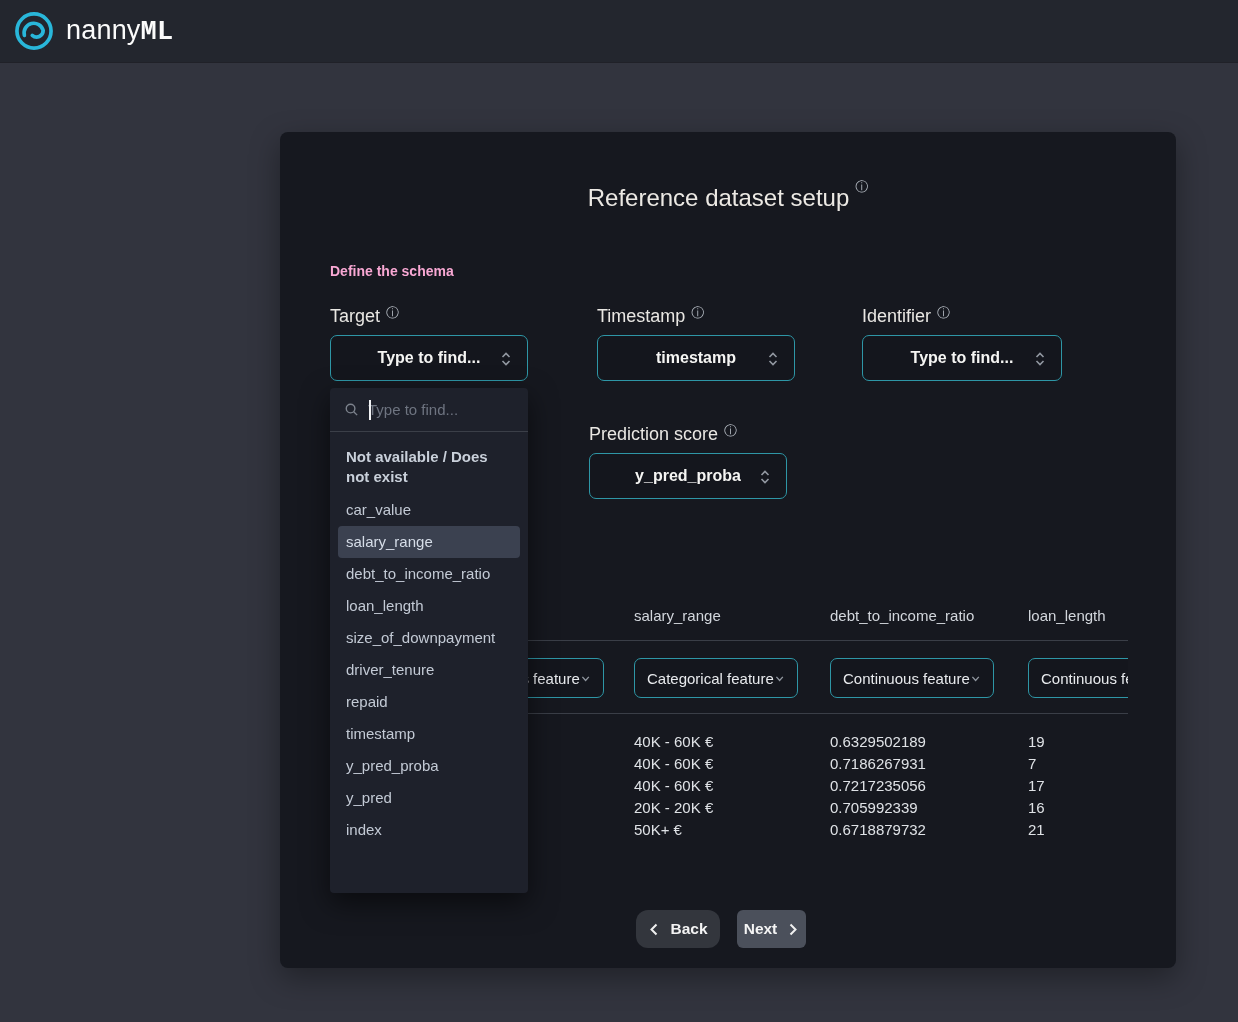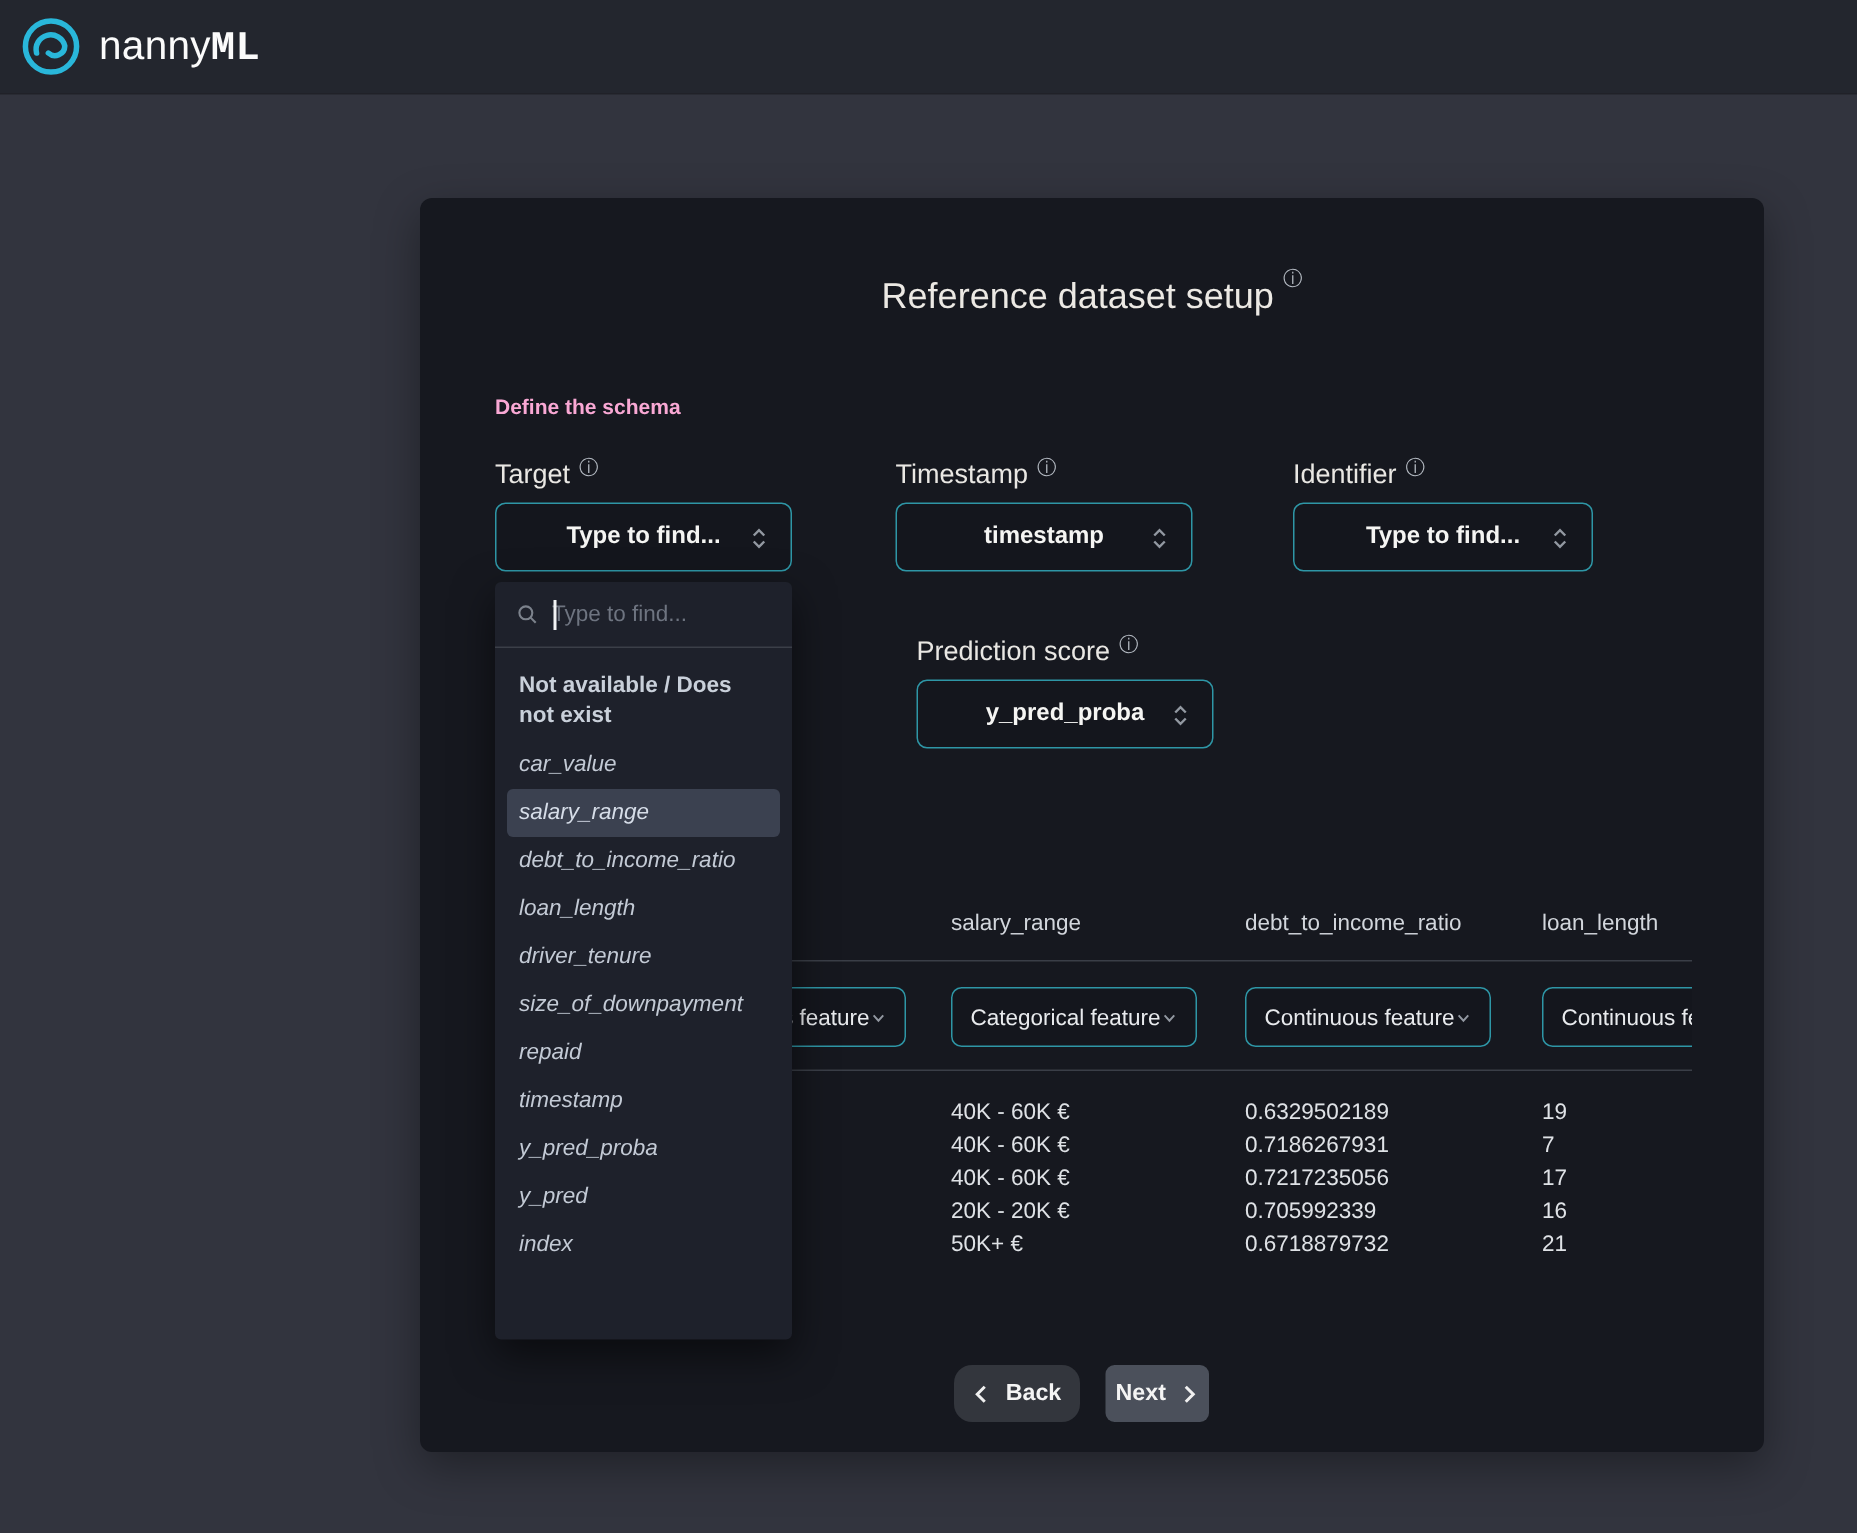--- a/index.html
+++ b/index.html
@@ -39,21 +39,21 @@
   .title-row .info { position:relative; top:-4px; }
   .schema-heading {
     position:absolute; left:50px; top:131px;
     font-size:14px; font-weight:700; color:#f9a8d4;
   }
   
   .field { position:absolute; }
   .f-target { left:50px;  top:174px; }
   .f-timestamp { left:317px; top:174px; }
   .f-identifier { left:582px; top:174px; }
-  .f-prediction { left:331px; top:292px;text-align:center; }
+  .f-prediction { left:309px; top:292px;text-align:center; }
   .field-label {
     font-size:18px; color:#e9e7e3; margin-bottom:8px;
     display:flex; align-items:flex-start; gap:6px;
   }
   .field-label .info { position:relative; top:0px; }
   .select {
     width:198px; height:46px;
     border:1px solid #2e96a6; border-radius:7px;
     background:#14161d;
     display:flex; align-items:center; justify-content:center;
@@ -80,21 +80,21 @@
   .dd-search input::placeholder { color:#6e7480; }
   .caret { position:absolute; left:39px; top:12px; width:1.5px; height:20px; background:#f2f3f5; }
   .dd-list { padding:8px 8px 12px 8px; }
   .dd-group {
     padding:7px 8px; width:176px;
     font-size:15px; font-weight:700; line-height:20px; color:#c9d0da; cursor:pointer;
   }
   .dd-item {
     height:32px; line-height:32px; padding-left:8px;
     font-size:15px; color:#c3cad5; border-radius:4px;
-    white-space:nowrap; overflow:hidden; cursor:pointer;font-style:italic;
+    white-space:nowrap; overflow:hidden; cursor:pointer;
   }
   .dd-item.highlighted { background:#3b4150; color:#d6dde8; }
   
   .table-clip {
     position:absolute; left:70px; top:470px; width:778px; height:252px;
     overflow:hidden;
   }
   .th { position:absolute; top:2px; height:24px; line-height:24px; font-size:15px; color:#d2d6dc; }
   .hline { position:absolute; left:0; width:778px; height:1px; background:#3a3e47; }
   .fselect {
@@ -252,22 +252,22 @@
       </svg>
       <span class="caret"></span>
       <input type="text" placeholder="Type to find..." style="">
     </div>
     <div class="dd-list">
       <div class="dd-group">Not available / Does not exist</div>
       <div class="dd-item">car_value</div>
       <div class="dd-item highlighted">salary_range</div>
       <div class="dd-item">debt_to_income_ratio</div>
       <div class="dd-item">loan_length</div>
+      <div class="dd-item">size_of_downpayment</div>
       <div class="dd-item">driver_tenure</div>
-      <div class="dd-item">size_of_downpayment</div>
       <div class="dd-item">repaid</div>
       <div class="dd-item">timestamp</div>
       <div class="dd-item">y_pred_proba</div>
       <div class="dd-item">y_pred</div>
       <div class="dd-item">index</div>
     </div>
   </div>
 
   <button class="btn back">
     <svg width="13" height="13" viewBox="0 0 13 13">

